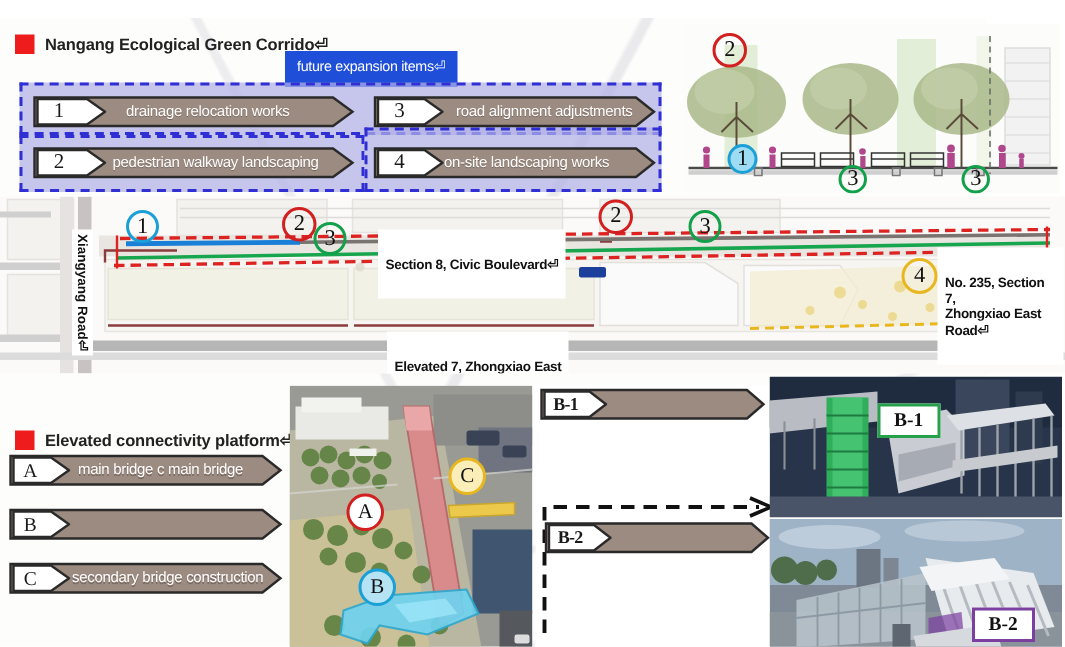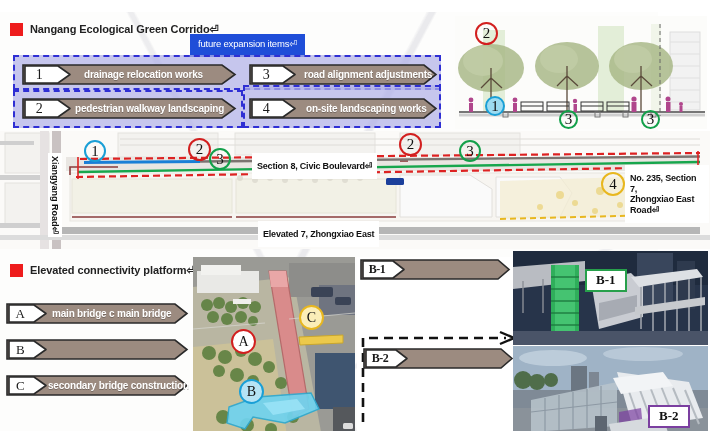--- a/index.html
+++ b/index.html
@@ -45,40 +45,40 @@
     background: rgba(176,176,232,.72);
   }
   .dash-box.b { background: rgba(176,176,232,.72); }
 
   
   .banner { position: absolute; height: 21px; display: block; }
   .banner svg { display: block; overflow: visible; }
   .banner .lbl {
     position: absolute; top: 0; height: 21px;
     display: flex; align-items: center;
-    color: #ffffff; font-size: 10px; font-weight: bold;
+    color: #ffffff; font-size: 10px; font-weight: normal;
     white-space: nowrap; letter-spacing: -.2px;
     text-shadow: 0 1px 0 rgba(0,0,0,.25);
   }
   .banner .num {
     position: absolute; left: 0; top: 0; height: 21px; width: 34px;
     display: flex; align-items: center; justify-content: center;
     font-size: 14px; font-weight: normal; color: #1a1a1a;
     font-family: "Liberation Serif", serif;
     letter-spacing: -.5px;
   }
   .banner.small-num .num { font-size: 11.5px; font-weight: bold; font-family: "Liberation Sans", sans-serif; }
 
   
   .map { position: absolute; overflow: hidden; background: #fbfaf8; }
   .map-bg { position: absolute; inset: 0; }
   .maplabel {
     position: absolute; background: #fff;
     font-size: 9px; font-weight: bold; color: #111;
-    padding: 8px 5px; white-space: nowrap; letter-spacing: -.2px;
+    padding: 18px 5px; white-space: nowrap; letter-spacing: -.2px;
   }
   .maplabel.multi { font-weight: bold; line-height: 10.5px; }
   .vert-road {
     position: absolute; background: #fff;
     font-size: 9px; font-weight: bold; color: #111;
     padding: 2px 3px; white-space: nowrap;
     transform: rotate(90deg); transform-origin: left top;
   }
   .circ {
     position: absolute; border-radius: 50%;
@@ -141,21 +141,21 @@
     <span class="num">3</span>
     <span class="lbl" style="left:55px;">road alignment adjustments</span>
   </div>
 
   <div class="banner" style="left:249px; top:86px; width:188px;">
     <svg width="188" height="21" viewBox="0 0 188 21">
       <path d="M1,1 H175 L187,10.5 L175,20 H1 Z" fill="#9c8b80" stroke="#2a2a2a" stroke-width="1.6"></path>
       <path d="M3,2 H34 L46,10.5 L34,19 H3 Z" fill="#ffffff" stroke="#2a2a2a" stroke-width="1.6" stroke-linejoin="round"></path>
     </svg>
     <span class="num">4</span>
-    <span class="lbl" style="left:57px;">on-site landscaping works</span>
+    <span class="lbl" style="left:47px;">on-site landscaping works</span>
   </div>
 
   <div class="photo" style="left:455px; top:4px; width:252px; height:113px; background:#fdfdfb;">
     <svg width="252" height="113" viewBox="0 0 252 113">
       <rect x="0" y="0" width="252" height="113" fill="#fcfcfa"></rect>
 
       <rect x="28" y="14" width="22" height="82" fill="#dcead0" opacity=".8"></rect>
       <rect x="143" y="10" width="26" height="86" fill="#dcead0" opacity=".8"></rect>
       <rect x="196" y="8" width="10" height="88" fill="#eef3e6" opacity=".8"></rect>
 
@@ -326,21 +326,21 @@
     <div class="vert-road" style="left:62px; top:22px;">Xiangyang Road⏎</div>
 
     <div class="circ" style="left:84px; top:9px; width:22px; height:22px; border:2px solid #1a9fd6;">1</div>
     <div class="circ" style="left:188px; top:7px; width:23px; height:23px; border:2.2px solid #d21f1f;">2</div>
     <div class="circ" style="left:209px; top:17px; width:22px; height:22px; border:2.2px solid #13a04a;">3</div>
     <div class="circ" style="left:399px; top:2px; width:23px; height:23px; border:2.2px solid #d21f1f;">2</div>
     <div class="circ" style="left:459px; top:9px; width:22px; height:22px; border:2.2px solid #13a04a;">3</div>
     <div class="circ" style="left:601px; top:41px; width:24px; height:24px; border:2.4px solid #e8b71f;">4</div>
   </div>
 
-  <div class="section-head" style="left:10px; top:252px;">
+  <div class="section-head" style="left:10px; top:275px;">
     <span class="red-sq"></span>
     <span class="head-txt">Elevated connectivity platform⏎</span>
   </div>
 
   <div class="banner small-num" style="left:6px; top:291px; width:182px;">
     <svg width="182" height="21" viewBox="0 0 182 21">
       <path d="M1,1 H169 L181,10.5 L169,20 H1 Z" fill="#9c8b80" stroke="#2a2a2a" stroke-width="1.6"></path>
       <path d="M3,2 H28 L40,10.5 L28,19 H3 Z" fill="#ffffff" stroke="#2a2a2a" stroke-width="1.6" stroke-linejoin="round"></path>
     </svg>
     <span class="num" style="width:28px; font-size:13px; font-family:'Liberation Serif',serif; font-weight:normal;">A</span>

